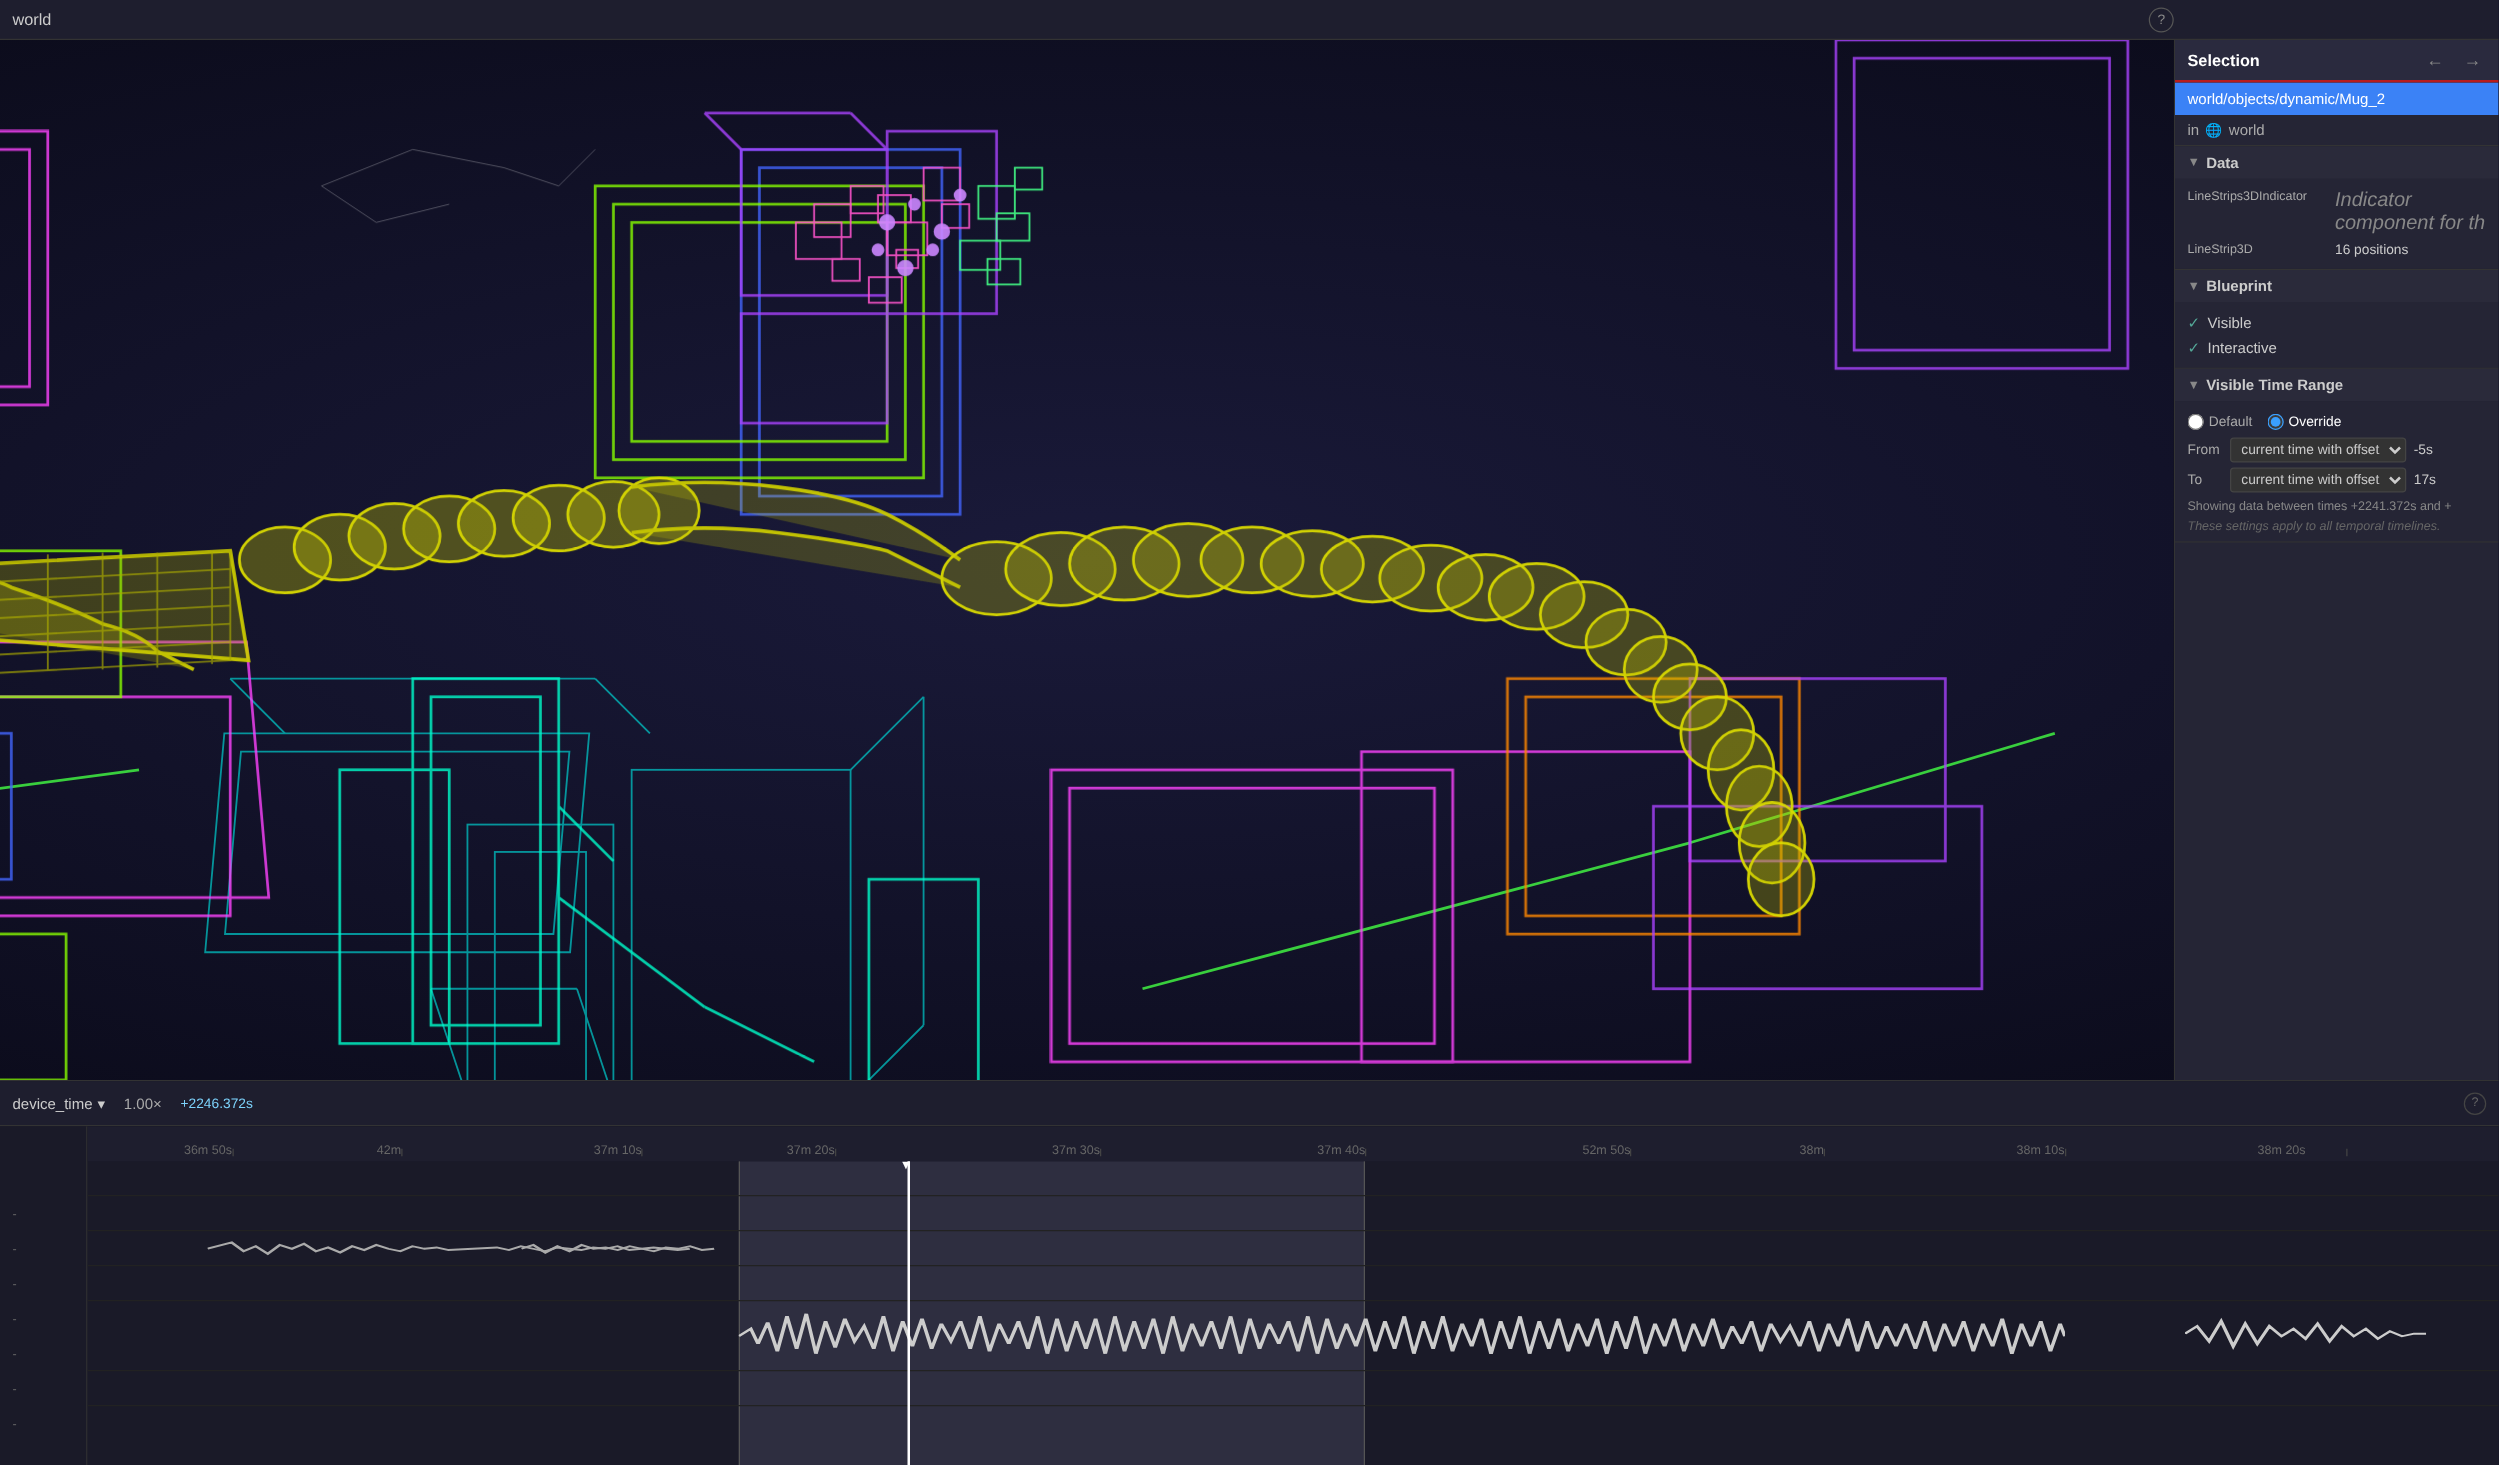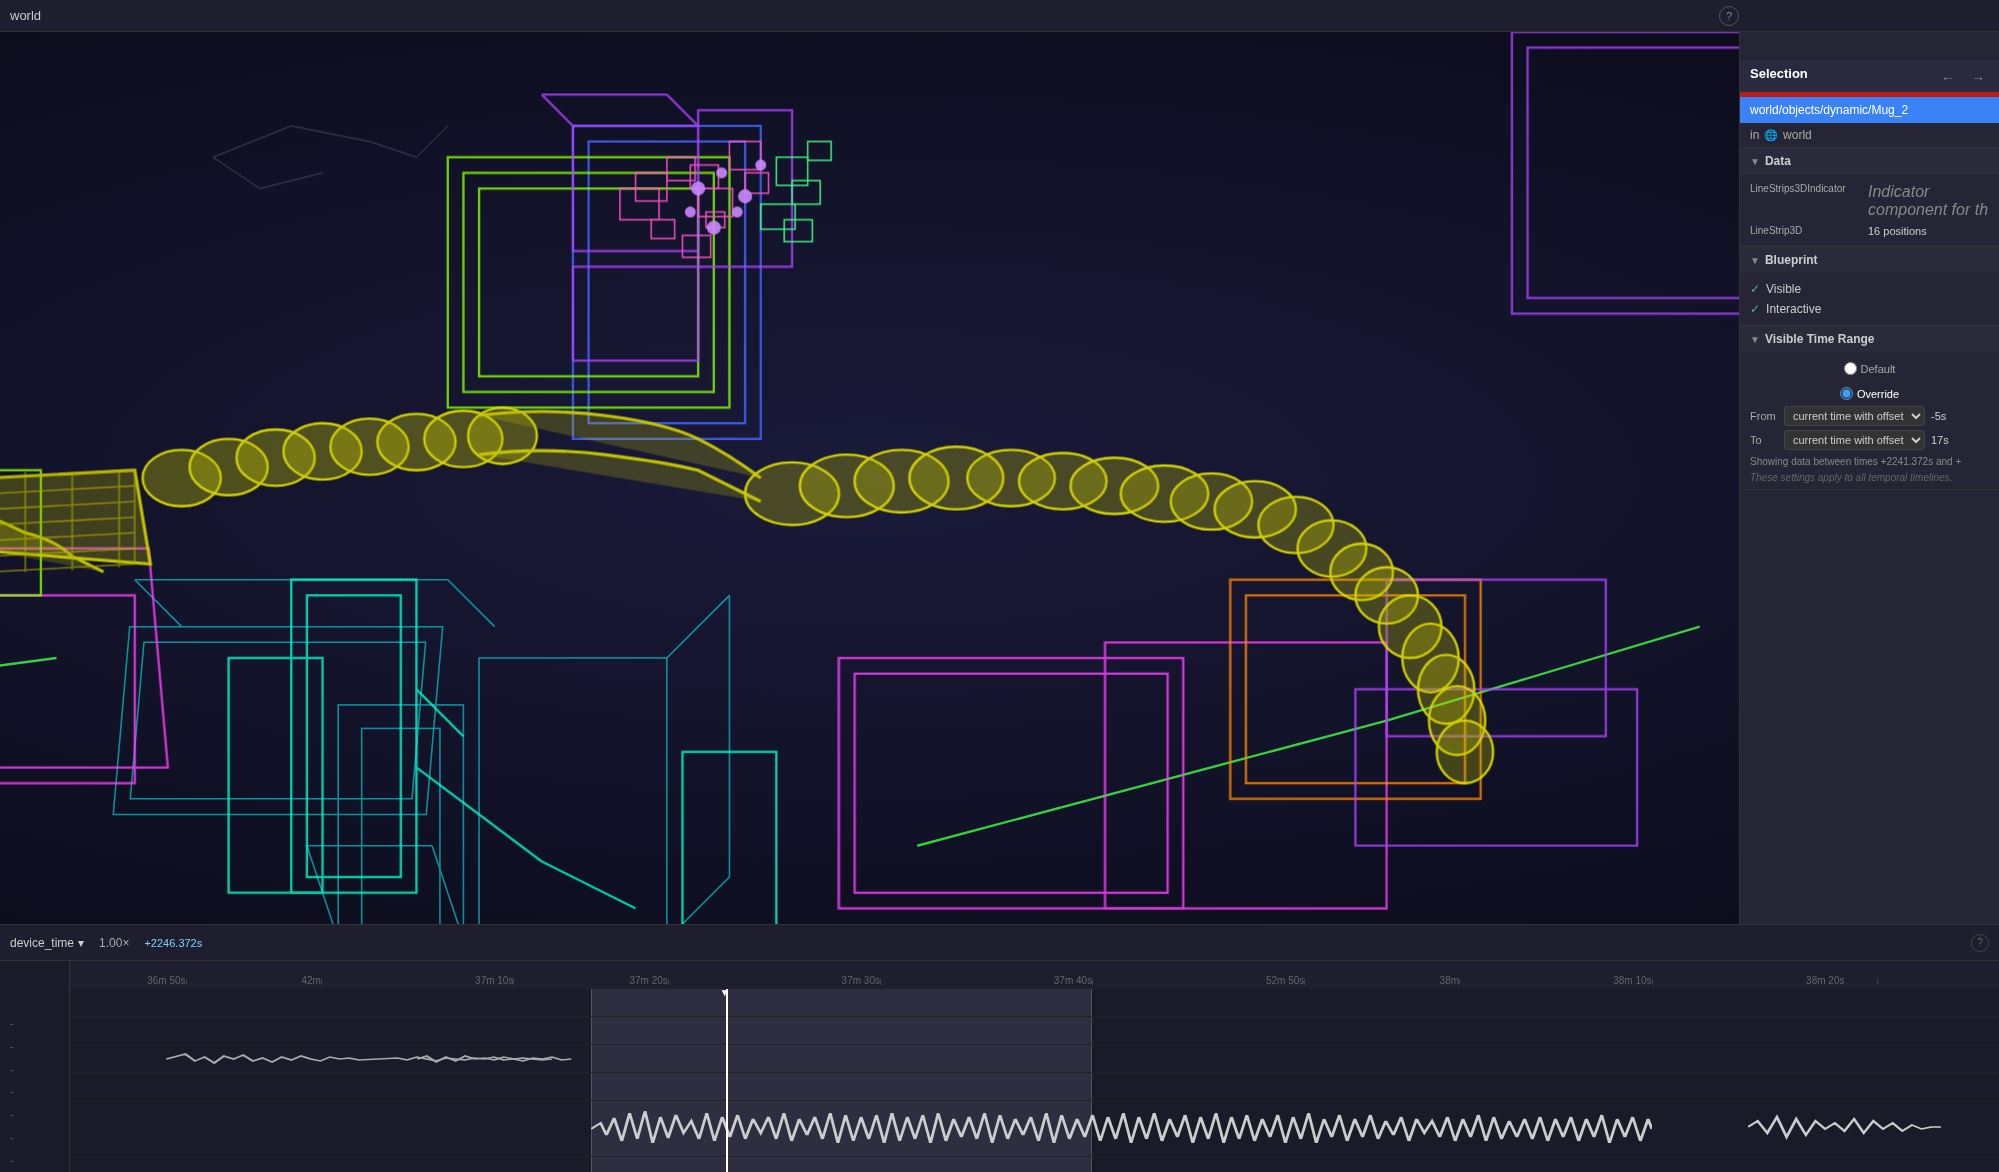--- a/index.html
+++ b/index.html
@@ -64,25 +64,25 @@
       width: 260px;
       background: #252535;
       border-left: 1px solid #333;
       display: flex;
       flex-direction: column;
       flex-shrink: 0;
     }
 
     .panel-header {
       display: flex;
+      align-items: center;
       padding: 6px 10px;
       background: #2a2a3e;
-      border-bottom: 5px solid #b91c1c;
+      border-bottom: 2px solid #b91c1c;
       gap: 8px;
-      margin-top: 28px;
     }
     .panel-header-title {
       color: #fff;
       font-size: 13px;
       font-weight: 600;
       flex: 1;
     }
     .panel-nav-btn {
       color: #888;
       cursor: pointer;
@@ -169,21 +169,20 @@
       color: #5a9;
       font-size: 12px;
     }
 
     
     .vtr-radios {
       display: flex;
       align-items: center;
       gap: 12px;
       padding: 4px 0;
-      flex-direction: column;
     }
     .radio-option {
       display: flex;
       align-items: center;
       gap: 4px;
       font-size: 11px;
       color: #aaa;
       cursor: pointer;
     }
     .radio-option input[type=radio] {
@@ -224,21 +223,21 @@
       line-height: 1.4;
     }
     .italic-note {
       font-style: italic;
       color: #666;
       font-size: 10px;
     }
 
     
     .bottom-area {
-      height: 248px;
+      height: 308px;
       background: #1a1a28;
       border-top: 1px solid #333;
       display: flex;
       flex-direction: column;
       flex-shrink: 0;
     }
 
     .timeline-header {
       height: 36px;
       background: #1e1e2e;

